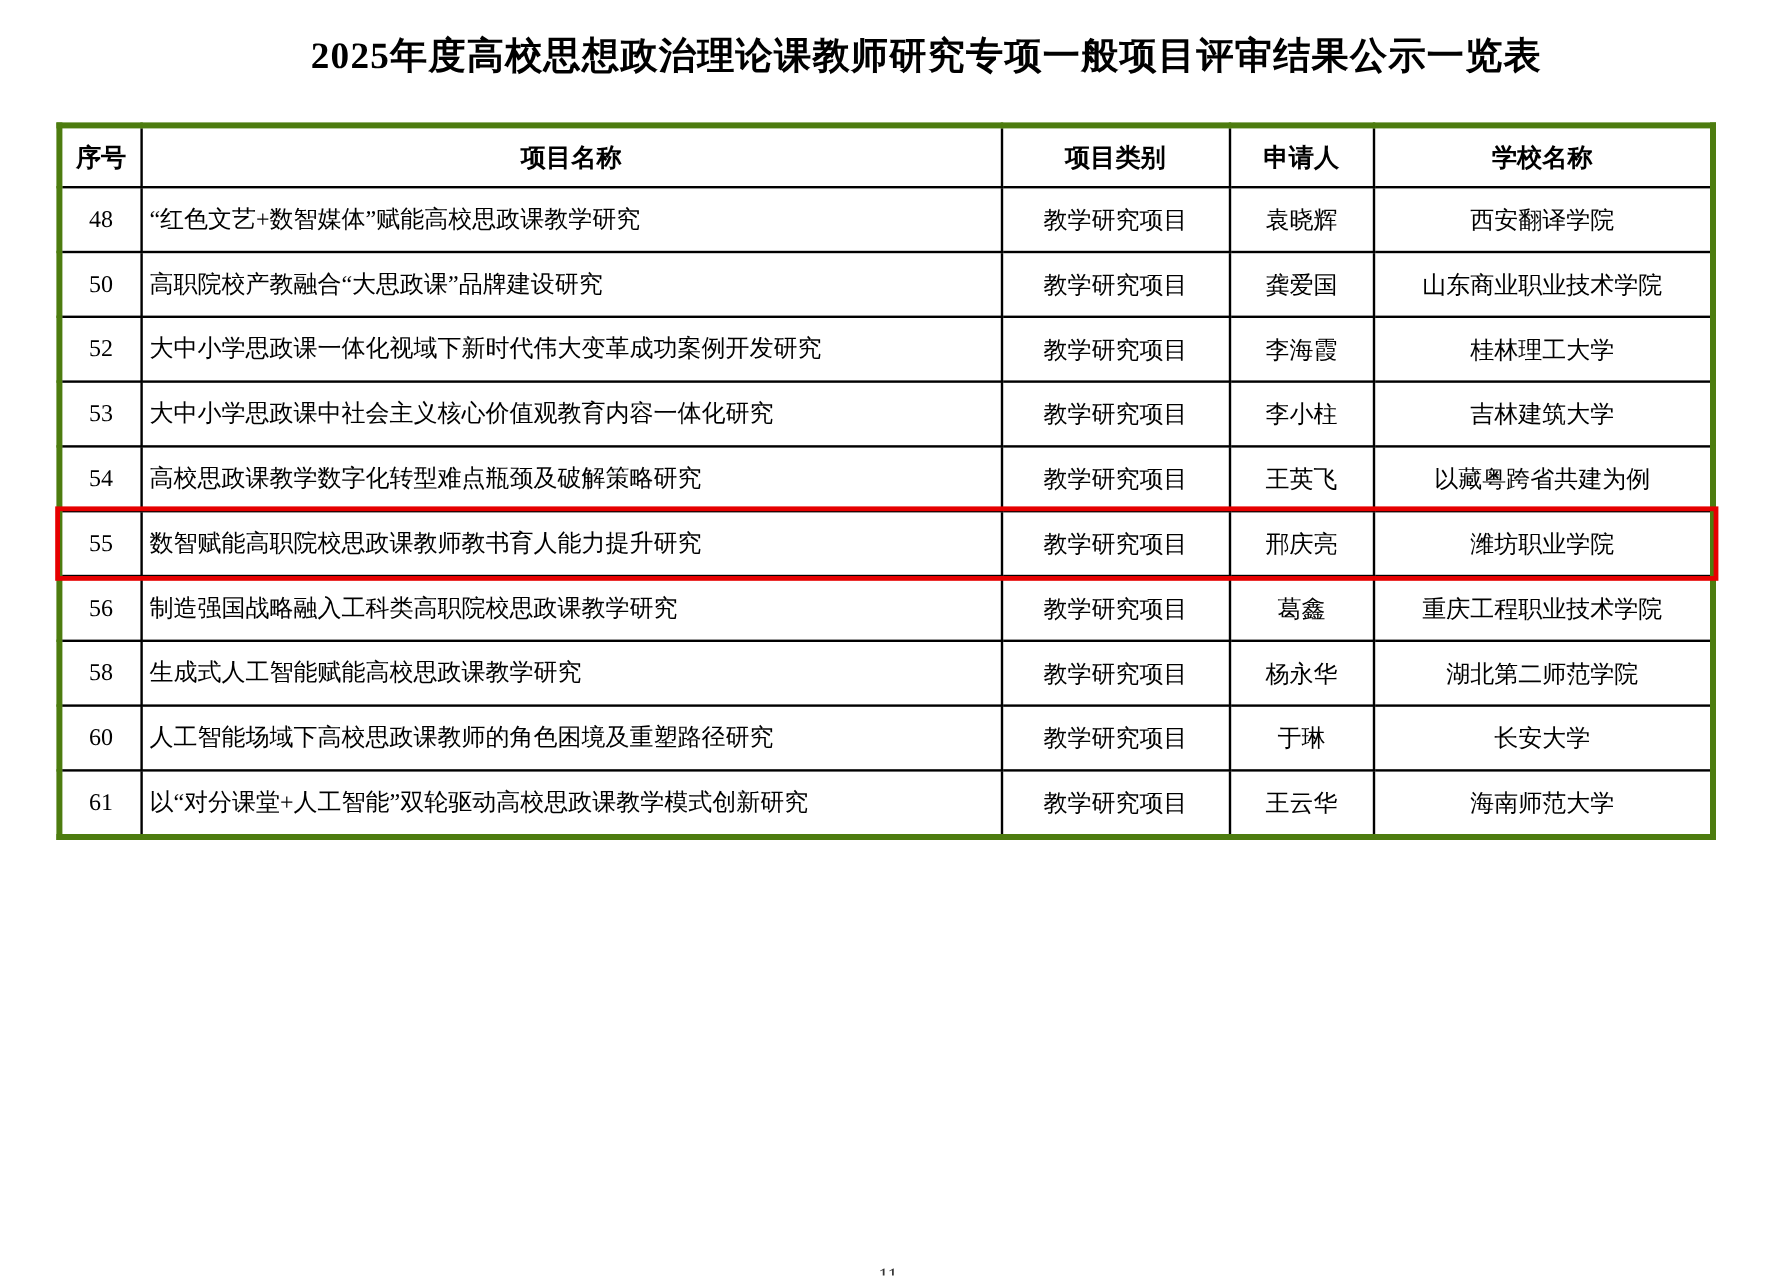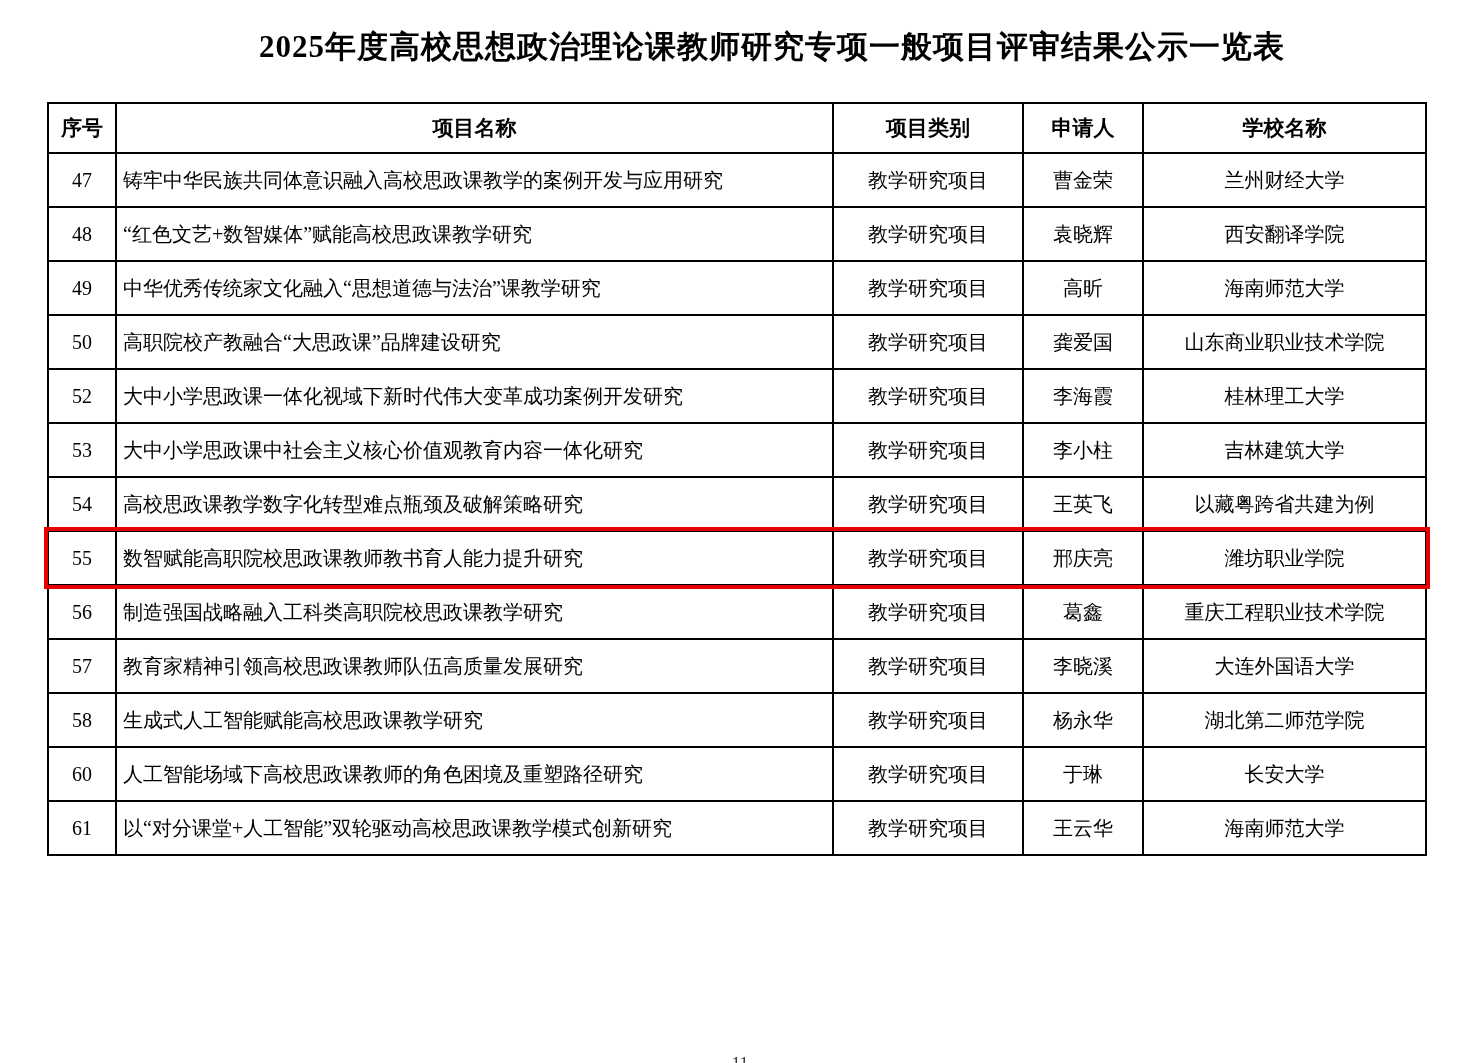--- a/index.html
+++ b/index.html
@@ -27,21 +27,21 @@
     white-space: nowrap;
     padding-left: 32px;
   }
   table.results {
     position: absolute;
     left: 47px;
     top: 102px;
     width: 1378px;
     border-collapse: collapse;
     table-layout: fixed;
-    border: 2px solid #4d7c0f;
+    border: 5px solid #4d7c0f;
   }
   table.results th,
   table.results td {
     border: 2px solid #000;
     overflow: hidden;
   }
   table.results th {
     height: 48px;
     font-size: 21px;
     font-weight: bold;
@@ -96,39 +96,25 @@
     <tr>
       <th>序号</th>
       <th>项目名称</th>
       <th>项目类别</th>
       <th>申请人</th>
       <th>学校名称</th>
     </tr>
   </thead>
   <tbody id="results-body">
       <tr>
-        <td class="cell-no">47</td>
-        <td class="cell-project-name">铸牢中华民族共同体意识融入高校思政课教学的案例开发与应用研究</td>
-        <td class="cell-category">教学研究项目</td>
-        <td class="cell-applicant">曹金荣</td>
-        <td class="cell-school">兰州财经大学</td>
-      </tr>
-      <tr>
         <td class="cell-no">48</td>
         <td class="cell-project-name">“红色文艺+数智媒体”赋能高校思政课教学研究</td>
         <td class="cell-category">教学研究项目</td>
         <td class="cell-applicant">袁晓辉</td>
         <td class="cell-school">西安翻译学院</td>
-      </tr>
-      <tr>
-        <td class="cell-no">49</td>
-        <td class="cell-project-name">中华优秀传统家文化融入“思想道德与法治”课教学研究</td>
-        <td class="cell-category">教学研究项目</td>
-        <td class="cell-applicant">高昕</td>
-        <td class="cell-school">海南师范大学</td>
       </tr>
       <tr>
         <td class="cell-no">50</td>
         <td class="cell-project-name">高职院校产教融合“大思政课”品牌建设研究</td>
         <td class="cell-category">教学研究项目</td>
         <td class="cell-applicant">龚爱国</td>
         <td class="cell-school">山东商业职业技术学院</td>
       </tr>
       <tr>
         <td class="cell-no">52</td>
@@ -159,27 +145,20 @@
         <td class="cell-school">潍坊职业学院</td>
       </tr>
       <tr>
         <td class="cell-no">56</td>
         <td class="cell-project-name">制造强国战略融入工科类高职院校思政课教学研究</td>
         <td class="cell-category">教学研究项目</td>
         <td class="cell-applicant">葛鑫</td>
         <td class="cell-school">重庆工程职业技术学院</td>
       </tr>
       <tr>
-        <td class="cell-no">57</td>
-        <td class="cell-project-name">教育家精神引领高校思政课教师队伍高质量发展研究</td>
-        <td class="cell-category">教学研究项目</td>
-        <td class="cell-applicant">李晓溪</td>
-        <td class="cell-school">大连外国语大学</td>
-      </tr>
-      <tr>
         <td class="cell-no">58</td>
         <td class="cell-project-name">生成式人工智能赋能高校思政课教学研究</td>
         <td class="cell-category">教学研究项目</td>
         <td class="cell-applicant">杨永华</td>
         <td class="cell-school">湖北第二师范学院</td>
       </tr>
       <tr>
         <td class="cell-no">60</td>
         <td class="cell-project-name">人工智能场域下高校思政课教师的角色困境及重塑路径研究</td>
         <td class="cell-category">教学研究项目</td>

